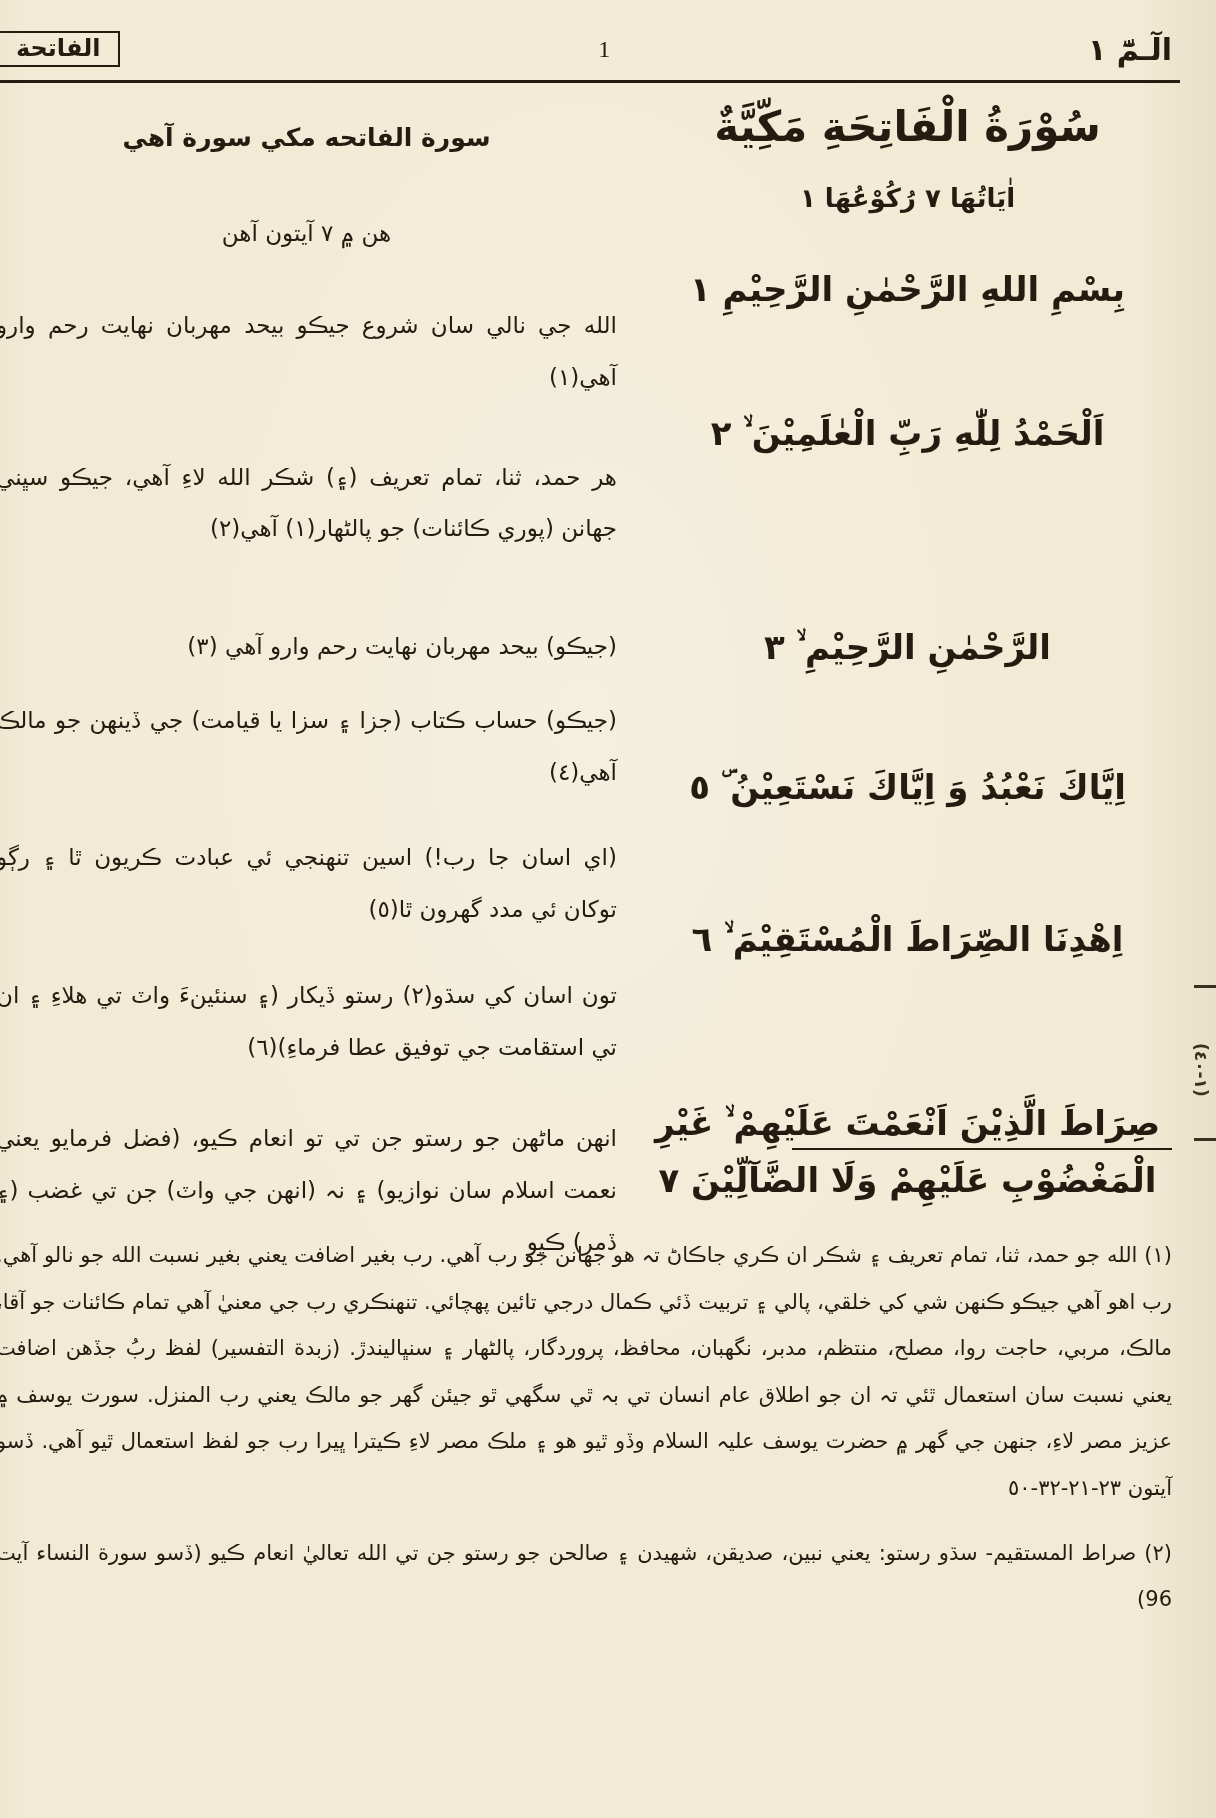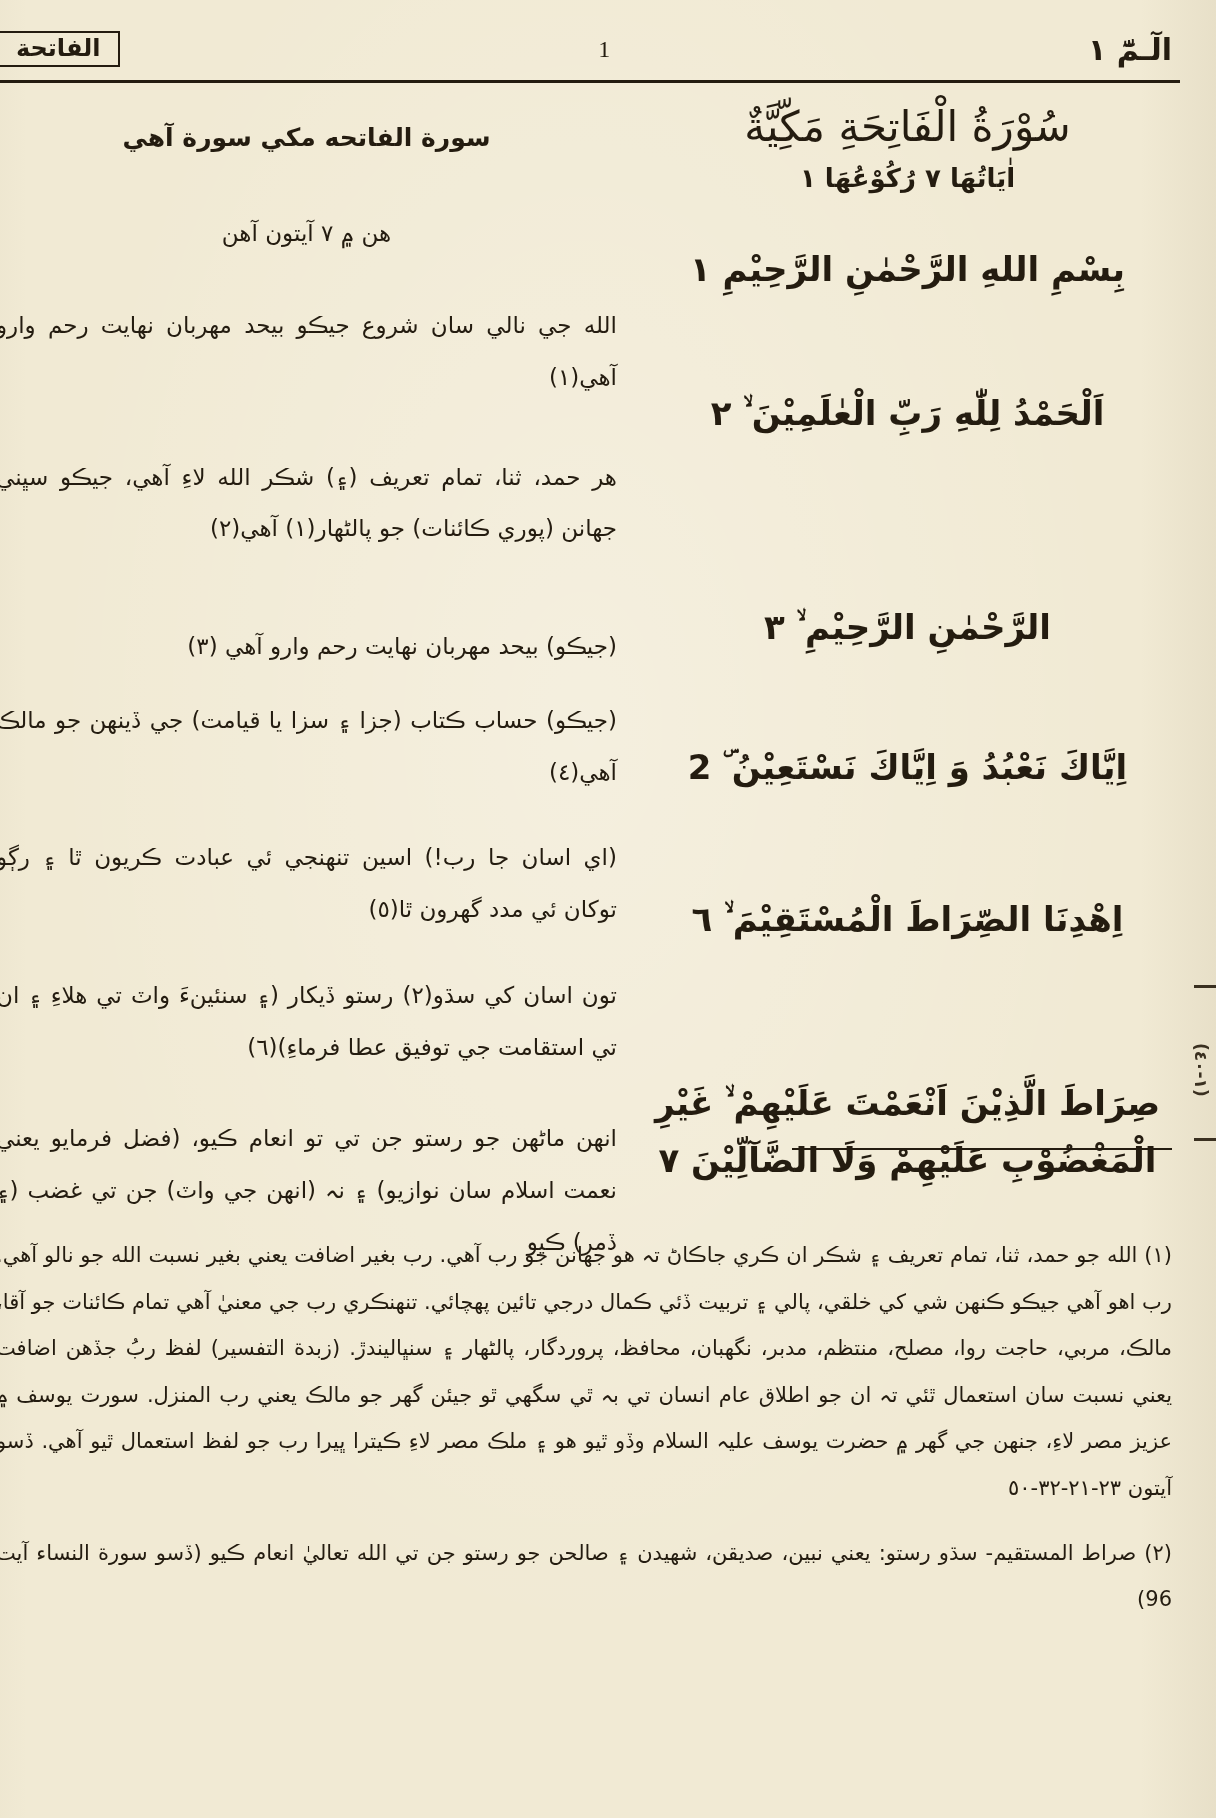--- a/index.html
+++ b/index.html
@@ -40,24 +40,24 @@
   .main{
     position:absolute;top:96px;right:44px;left:44px;bottom:700px;
     display:flex;direction:rtl;
   }
   .arabic-col{
     width:46%;
     padding-left:26px;
     text-align:center;
   }
   .arabic-col .a-title{
-    font-size:42px;font-weight:400;margin-top:6px;
+    font-size:42px;font-weight:700;margin-top:6px;
   }
   .arabic-col .a-subtitle{
-    font-size:26px;font-weight:700;margin-top:12px;
+    font-size:26px;font-weight:700;margin-top:32px;
   }
   .verse{
     font-size:34px;font-weight:700;line-height:1.65;
     text-align:center;
   }
   .v1{margin-top:48px;}
   .v2{margin-top:88px;}
   .v3{margin-top:158px;}
   .v4{margin-top:52px;}
   .v5{margin-top:84px;}
@@ -121,21 +121,21 @@
   <div class="top-rule"></div>
 
   <div class="main">
 
     <div class="arabic-col">
       <div class="a-title">سُوْرَةُ الْفَاتِحَةِ مَكِّيَّةٌ</div>
       <div class="a-subtitle">اٰيَاتُهَا ٧ رُكُوْعُهَا ١</div>
       <div class="verse v1">بِسْمِ اللهِ الرَّحْمٰنِ الرَّحِيْمِ ١</div>
       <div class="verse v2">اَلْحَمْدُ لِلّٰهِ رَبِّ الْعٰلَمِيْنَ ۙ ٢</div>
       <div class="verse v3">الرَّحْمٰنِ الرَّحِيْمِ ۙ ٣</div>
-      <div class="verse v5">اِيَّاكَ نَعْبُدُ وَ اِيَّاكَ نَسْتَعِيْنُ ۜ 2</div>
+      <div class="verse v5">اِيَّاكَ نَعْبُدُ وَ اِيَّاكَ نَسْتَعِيْنُ ۜ ٥</div>
       <div class="verse v6">اِهْدِنَا الصِّرَاطَ الْمُسْتَقِيْمَ ۙ ٦</div>
       <div class="verse v7">صِرَاطَ الَّذِيْنَ اَنْعَمْتَ عَلَيْهِمْ ۙ غَيْرِ الْمَغْضُوْبِ عَلَيْهِمْ وَلَا الضَّآلِّيْنَ ٧</div>
     </div>
 
     <div class="sindhi-col">
       <div class="s-heading">سورة الفاتحه مکي سورة آهي</div>
       <div class="s-subheading">هن ۾ ٧ آيتون آهن</div>
       <p class="sp1">الله جي نالي سان شروع جيڪو بيحد مهربان نهايت رحم وارو آهي(١)</p>
       <p class="sp2">هر حمد، ثنا، تمام تعريف (۽) شڪر الله لاءِ آهي، جيڪو سڀني جهانن (پوري ڪائنات) جو پالڻهار(١) آهي(٢)</p>
       <p class="sp3">(جيڪو) بيحد مهربان نهايت رحم وارو آهي (٣)</p>

